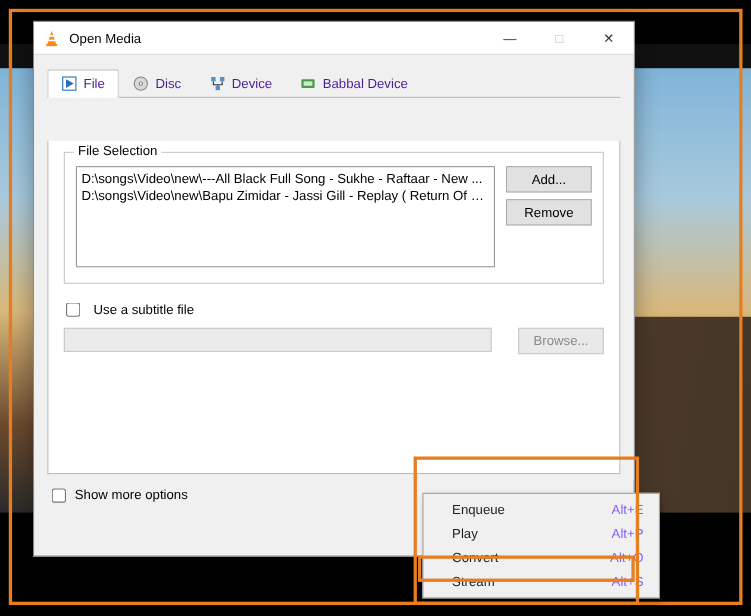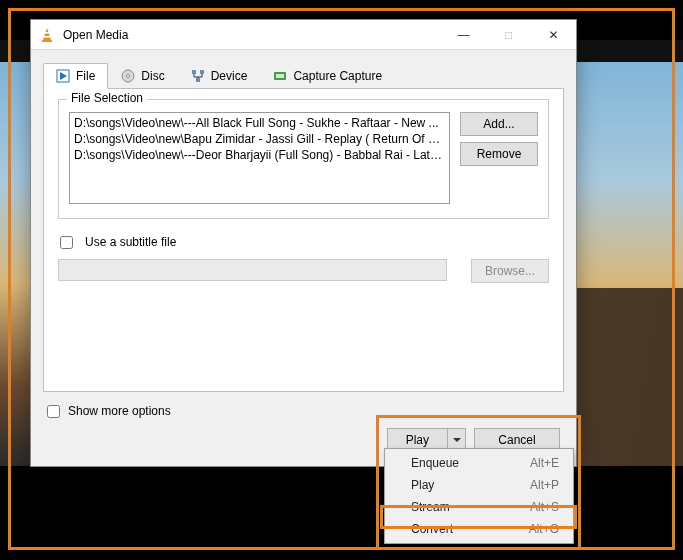--- a/index.html
+++ b/index.html
@@ -60,34 +60,35 @@
     .tabs {
       display: flex;
       border-bottom: 1px solid #bdbdbd;
     }
     .tab {
       display: flex; align-items: center; gap: 6px;
       padding: 5px 12px;
       font-size: 12px;
       border: 1px solid transparent;
       position: relative; top: 1px;
-      color: #000000;
+      color: #4c1d95;
     }
     .tab.active {
       background: #fff;
       border: 1px solid #bdbdbd;
       border-bottom: 1px solid #fff;
       border-radius: 2px 2px 0 0;
     }
     .tab .ticon { width: 14px; height: 14px; }
     .panel {
       border: 1px solid #bdbdbd;
       border-top: none;
       background: #fff;
       padding: 10px 14px 26px;
+      margin-top: 39px;
     }
     .group {
       border: 1px solid #c9c9c9;
       padding: 12px 10px 14px;
       margin-bottom: 12px;
       position: relative;
     }
     .group-label {
       position: absolute;
       top: -9px; left: 8px;
@@ -151,35 +152,35 @@
     }
     .splitbtn .arrow {
       border-left: 1px solid #adadad;
       width: 18px;
       display: flex; align-items: center; justify-content: center;
     }
     .splitbtn .arrow::after { content: ""; border-left: 4px solid transparent; border-right: 4px solid transparent; border-top: 4px solid #333; }
     .dropdown {
       position: absolute;
       left: 384px; top: 448px;
-      width: 190px;
+      width: 216px;
       background: #f0f0f0;
       border: 1px solid #a0a0a0;
       box-shadow: 2px 3px 6px rgba(0,0,0,.25);
       padding: 3px 0;
       z-index: 50;
     }
     .dd-item {
       display: flex;
       padding: 4px 14px 4px 26px;
       font-size: 12px;
       color: #222;
     }
     .dd-item .lbl { flex: 1; }
-    .dd-item .sc { color: #737373; }
+    .dd-item .sc { color: #8b5cf6; }
     .highlight-menu {
       position: absolute;
       border: 3px solid #e67e22;
       pointer-events: none;
       z-index: 60;
     }
     .hl2 { left: 376px; top: 415px; width: 205px; height: 135px; }
     .hl3 { left: 380px; top: 505px; width: 197px; height: 24px; }
   </style>
 </head>
@@ -227,32 +228,31 @@
             <rect x="5" y="9" width="4" height="4" fill="#5a8fbf"></rect>
             <path d="M3 5v3h8V5M7 8v1" stroke="#333" fill="none"></path>
           </svg>
         <span>Device</span>
       </div>
       <div class="tab">
         <svg class="ticon" viewBox="0 0 14 14">
             <rect x="1" y="3" width="12" height="8" rx="1" fill="#4a9a4a"></rect>
             <rect x="3" y="5" width="8" height="4" fill="#cfe8cf"></rect>
           </svg>
-        <span>Capture Capture</span>
+        <span>Babbal Device</span>
       </div>
     </div>
 
     <div class="panel">
       <div class="group">
         <span class="group-label">File Selection</span>
         <div class="filerow">
           <div class="filelist">
             <div>D:\songs\Video\new\---All Black Full Song - Sukhe - Raftaar -  New ...</div>
             <div>D:\songs\Video\new\Bapu Zimidar - Jassi Gill - Replay ( Return Of M...</div>
-            <div>D:\songs\Video\new\---Deor Bharjayii (Full Song) - Babbal Rai - Late...</div>
           </div>
           <div class="sidebtns">
             <button class="btn">Add...</button>
             <button class="btn">Remove</button>
           </div>
         </div>
       </div>
 
       <div class="subrow">
         <input type="checkbox" class="chk" style="">
@@ -284,23 +284,23 @@
 <div class="dropdown">
   <div class="dd-item">
     <span class="lbl">Enqueue</span>
     <span class="sc">Alt+E</span>
   </div>
   <div class="dd-item">
     <span class="lbl">Play</span>
     <span class="sc">Alt+P</span>
   </div>
   <div class="dd-item">
+    <span class="lbl">Convert</span>
+    <span class="sc">Alt+O</span>
+  </div>
+  <div class="dd-item">
     <span class="lbl">Stream</span>
     <span class="sc">Alt+S</span>
   </div>
-  <div class="dd-item">
-    <span class="lbl">Convert</span>
-    <span class="sc">Alt+O</span>
-  </div>
 </div>
 
 <div class="highlight-menu hl2"></div>
 <div class="highlight-menu hl3"></div>
 
 </body></html>

